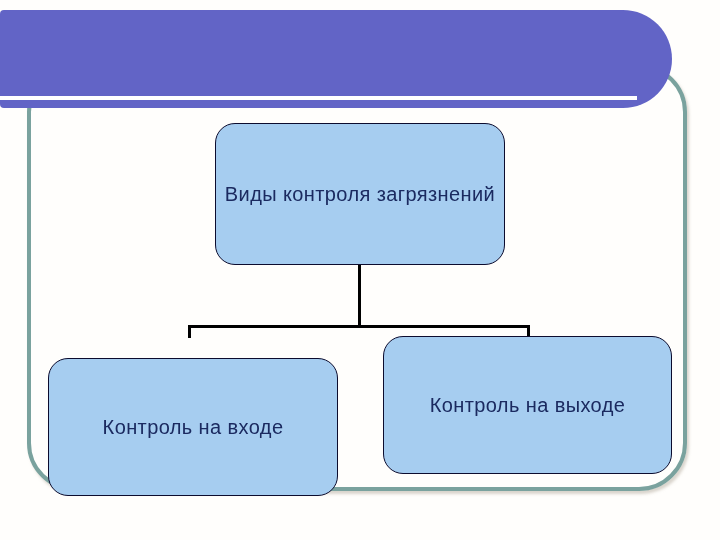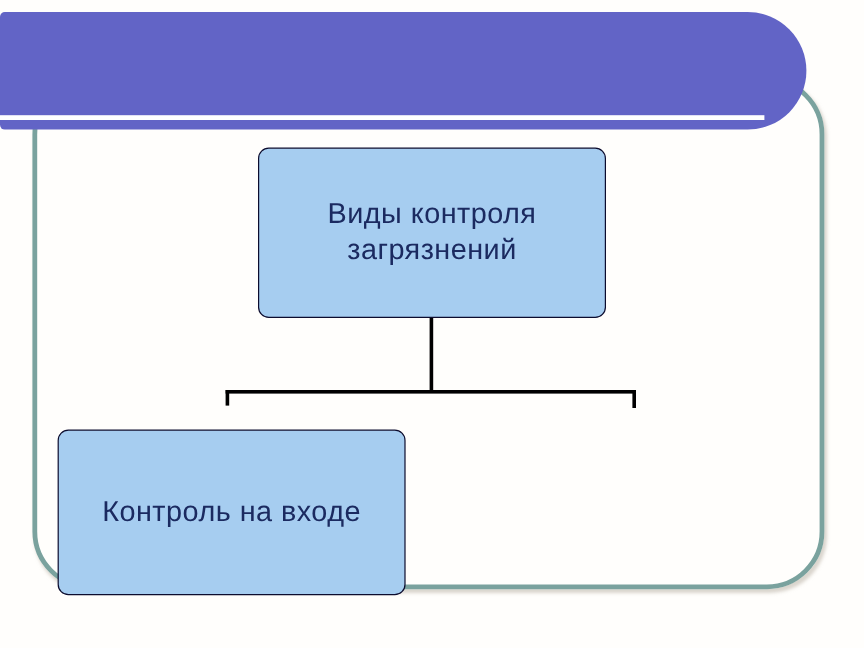--- a/index.html
+++ b/index.html
@@ -53,27 +53,27 @@
   }
   .connector.v-root   { left: 358px; top: 263px; width: 3px;   height: 64px; }
   .connector.h-main   { left: 188px; top: 325px; width: 342px; height: 3px;  }
   .connector.t-left   { left: 188px; top: 325px; width: 3px;   height: 13px; }
   .connector.t-right  { left: 527px; top: 325px; width: 3px;   height: 15px; }
   .node {
     position: absolute;
     box-sizing: border-box;
     background: var(--box-fill, #a6cdf0);
     border: 1.5px solid var(--box-border, #0c0c2e);
-    border-radius: 9px;
+    border-radius: 20px;
     display: flex;
     align-items: center;
     justify-content: center;
     text-align: center;
     color: var(--box-text, #1b2a60);
-    font-size: 24px;
+    font-size: 20px;
     letter-spacing: 0.4px;
   }
   .node.root  { left: 215px; top: 123px; width: 290px; height: 142px; }
   .node.left  { left: 48px;  top: 334px; width: 290px; height: 138px; margin-top: 24px; }
   .node.right { left: 383px; top: 336px; width: 289px; height: 138px; }
   .node.root span  { line-height: 1.25; padding: 0 8px; }
   .node.left span,
   .node.right span { white-space: nowrap; line-height: 1.2; }
 </style>
 </head>
@@ -93,14 +93,17 @@
   <div class="connector t-right"></div>
 
   <div class="node root">
     <span>Виды контроля загрязнений</span>
   </div>
 
   <div class="node left">
     <span>Контроль на входе</span>
   </div>
 
+  <div class="node right">
+    <span>Контроль на выходе</span>
+  </div>
 
 </div>
 
 </body></html>

